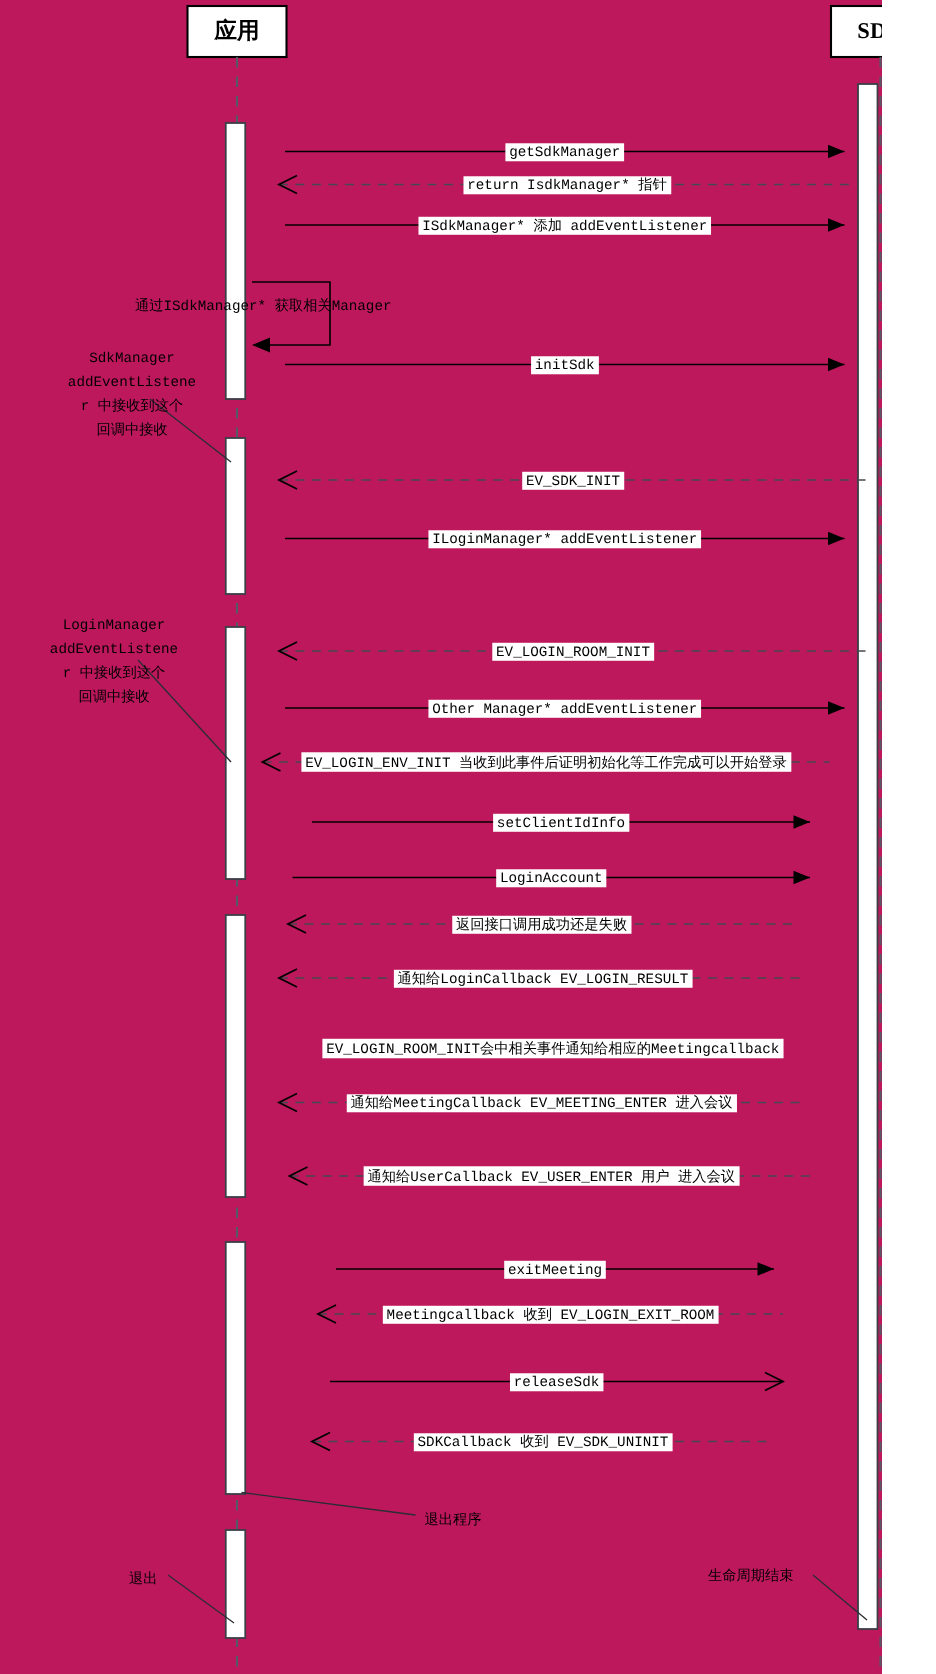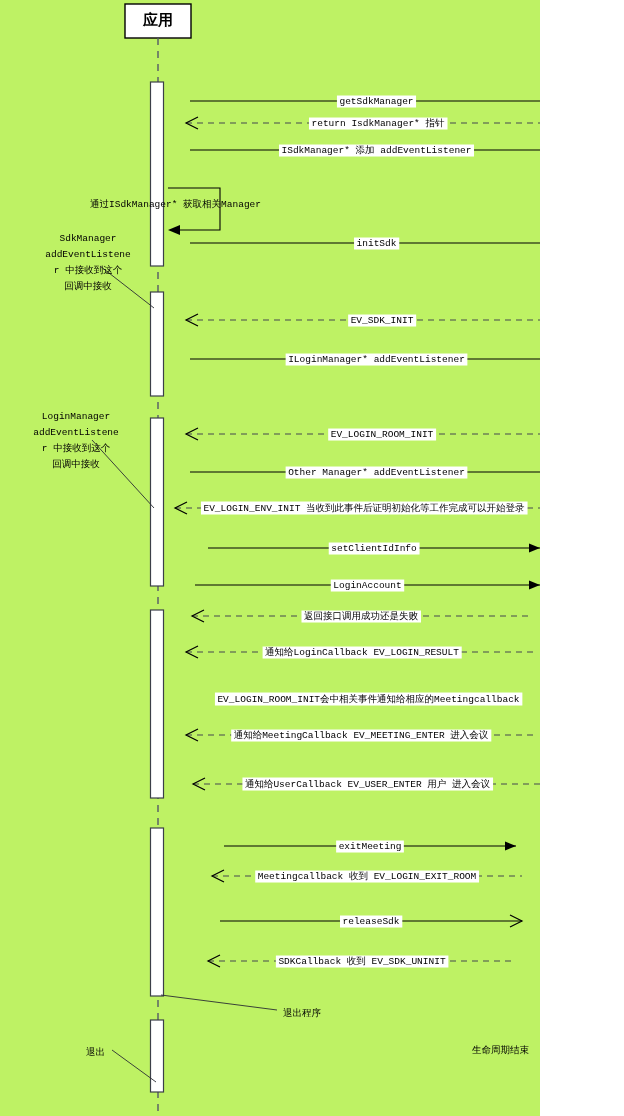--- a/index.html
+++ b/index.html
@@ -5,23 +5,23 @@
   html, body {
     margin: 0;
     padding: 0;
     background: #ffffff;
   }
   body {
     font-family: "Liberation Serif", "DejaVu Serif", serif;
   }
   #diagram-root {
     position: relative;
-    width: 540px;
+    width: 588px;
     height: 1116px;
-    background: #bef264;
+    background: #be185d;
     overflow: hidden;
     text-align: center;
   }
   svg.diagram-canvas {
     position: absolute;
     left: 0;
     top: 0;
     width: 624px;
     height: 1116px;
   }

